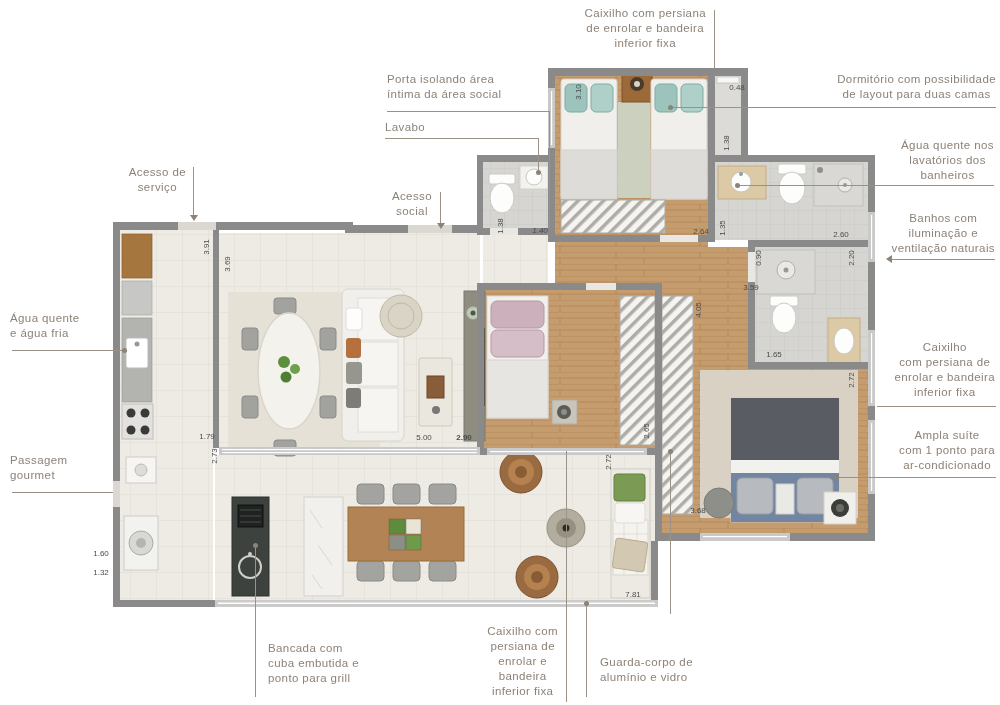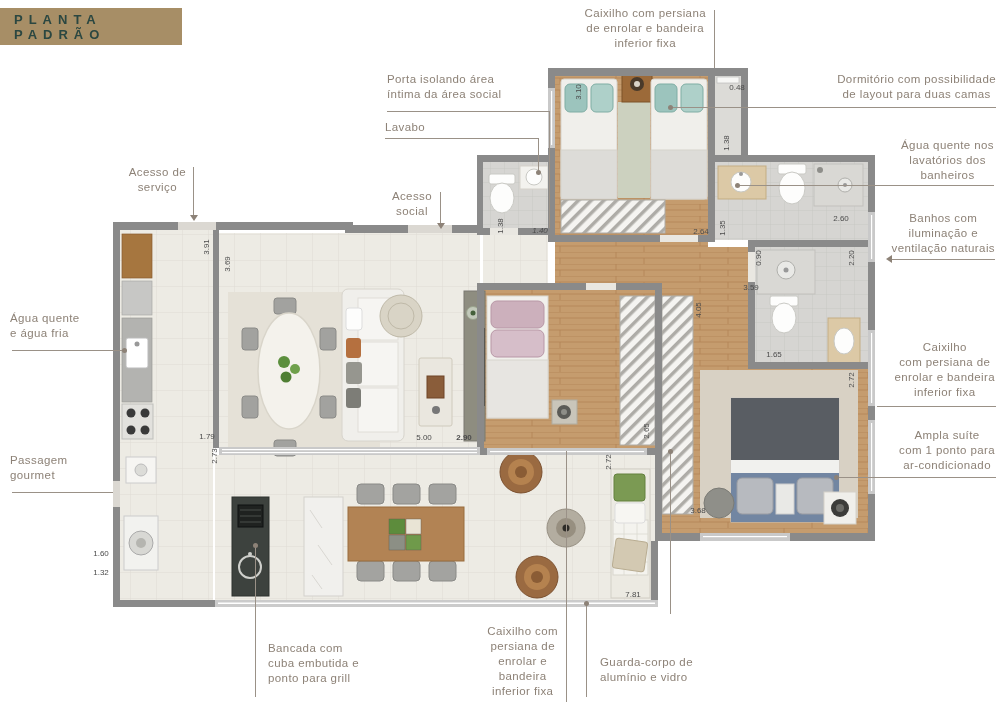--- a/index.html
+++ b/index.html
@@ -287,21 +287,21 @@
       <span class="dim v" style="left: 214px; top: 456px;">2.73</span>
       <span class="dim" style="left: 93px; top: 553px; margin-left: 8px;">1.60</span>
       <span class="dim" style="left: 101px; top: 572px;">1.32</span>
       <span class="dim v" style="left: 500px; top: 226px;">1.38</span>
       <span class="dim" style="left: 540px; top: 230px; font-style: italic;">1.40</span>
       <span class="dim v" style="left: 578px; top: 92px;">3.10</span>
       <span class="dim" style="left: 737px; top: 87px;">0.48</span>
       <span class="dim v" style="left: 726px; top: 143px;">1.38</span>
       <span class="dim v" style="left: 722px; top: 228px;">1.35</span>
       <span class="dim" style="left: 701px; top: 231px;">2.64</span>
-      <span class="dim" style="left: 841px; top: 218px;">2.60</span>
+      <span class="dim" style="left: 841px; top: 234px;">2.60</span>
       <span class="dim v" style="left: 851px; top: 258px;">2.20</span>
       <span class="dim v" style="left: 758px; top: 258px;">0.90</span>
       <span class="dim" style="left: 751px; top: 287px;">3.59</span>
       <span class="dim" style="left: 774px; top: 354px;">1.65</span>
       <span class="dim v" style="left: 851px; top: 380px;">2.72</span>
       <span class="dim v" style="left: 698px; top: 310px;">4.05</span>
       <span class="dim v" style="left: 646px; top: 431px;">2.65</span>
       <span class="dim v" style="left: 608px; top: 462px;">2.72</span>
       <span class="dim" style="left: 424px; top: 437px;">5.00</span>
       <span class="dim" style="left: 464px; top: 437px; font-weight: bold;">2.90</span>
@@ -332,21 +332,20 @@
   <div class="lead" style="left:193px;top:167px;width:1px;height:50px"></div>
   <div class="arrow-down" style="left:190px;top:215px"></div>
   <div class="lead" style="left:440px;top:192px;width:1px;height:33px"></div>
   <div class="arrow-down" style="left:437px;top:223px"></div>
   <div class="lead" style="left:385px;top:138px;width:153px;height:1px"></div>
   <div class="lead" style="left:538px;top:138px;width:1px;height:34px"></div>
   <div class="dot" style="left:536px;top:170px"></div>
   <div class="lead" style="left:387px;top:111px;width:162px;height:1px"></div>
   <div class="lead" style="left:549px;top:111px;width:1px;height:117px"></div>
 
-  <div class="header">PLANTA PADRÃO</div>
   <div class="callout r" style="top:6px;right:294px">Caixilho com persiana
 de enrolar e bandeira
 inferior fixa</div>
   <div class="callout r" style="top:72px;right:4px">Dormitório com possibilidade
 de layout para duas camas</div>
   <div class="callout r" style="top:211px;right:5px">Banhos com
 iluminação e
 ventilação naturais</div>
   <div class="callout r" style="top:138px;right:6px">Água quente nos
 lavatórios dos

